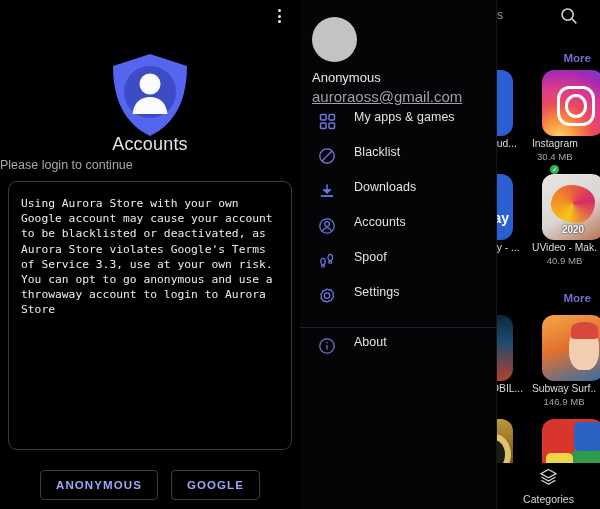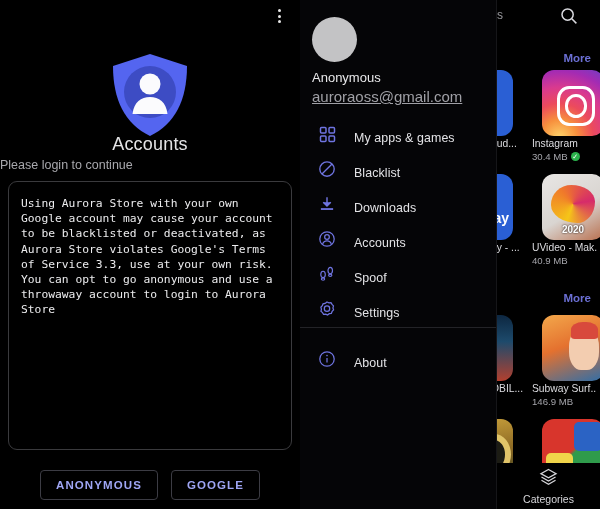--- a/index.html
+++ b/index.html
@@ -107,21 +107,21 @@
   }
   #drawer-email {
     position: absolute; left: 12px; top: 88px;
     font-size: 15px; color: #a0a0a6; text-decoration: underline;
   }
 
   #drawer-menu {
     position: absolute; left: 0; top: 110px; width: 100%;
   }
   .drawer-item {
-    display: flex; align-items: flex-end;
+    display: flex; align-items: flex-start;
     height: 35px;
     padding-left: 16px;
     cursor: pointer;
   }
   .drawer-icon {
     width: 22px; height: 22px;
     flex: 0 0 22px;
     display: flex; align-items: center; justify-content: center;
     margin-right: 16px;
   }
@@ -177,20 +177,21 @@
   .app-meta { position: absolute; top: 68px; }
   .app-name {
     font-size: 10.3px; color: #dcdce0;
     white-space: nowrap; overflow: hidden;
   }
   .app-size {
     font-size: 9.6px; color: #a5a5ab;
     margin-top: 2px;
     display: flex; align-items: center; gap: 3px;
     white-space: nowrap;
+    flex-direction: column;
   }
   .verified-dot {
     width: 9px; height: 9px; border-radius: 50%;
     background: #2bb24c;
     display: inline-flex; align-items: center; justify-content: center;
     color: #fff; font-size: 7px; line-height: 1;
   }
 
   #store-bottom-nav {
     position: absolute; left: 0; bottom: 0;

